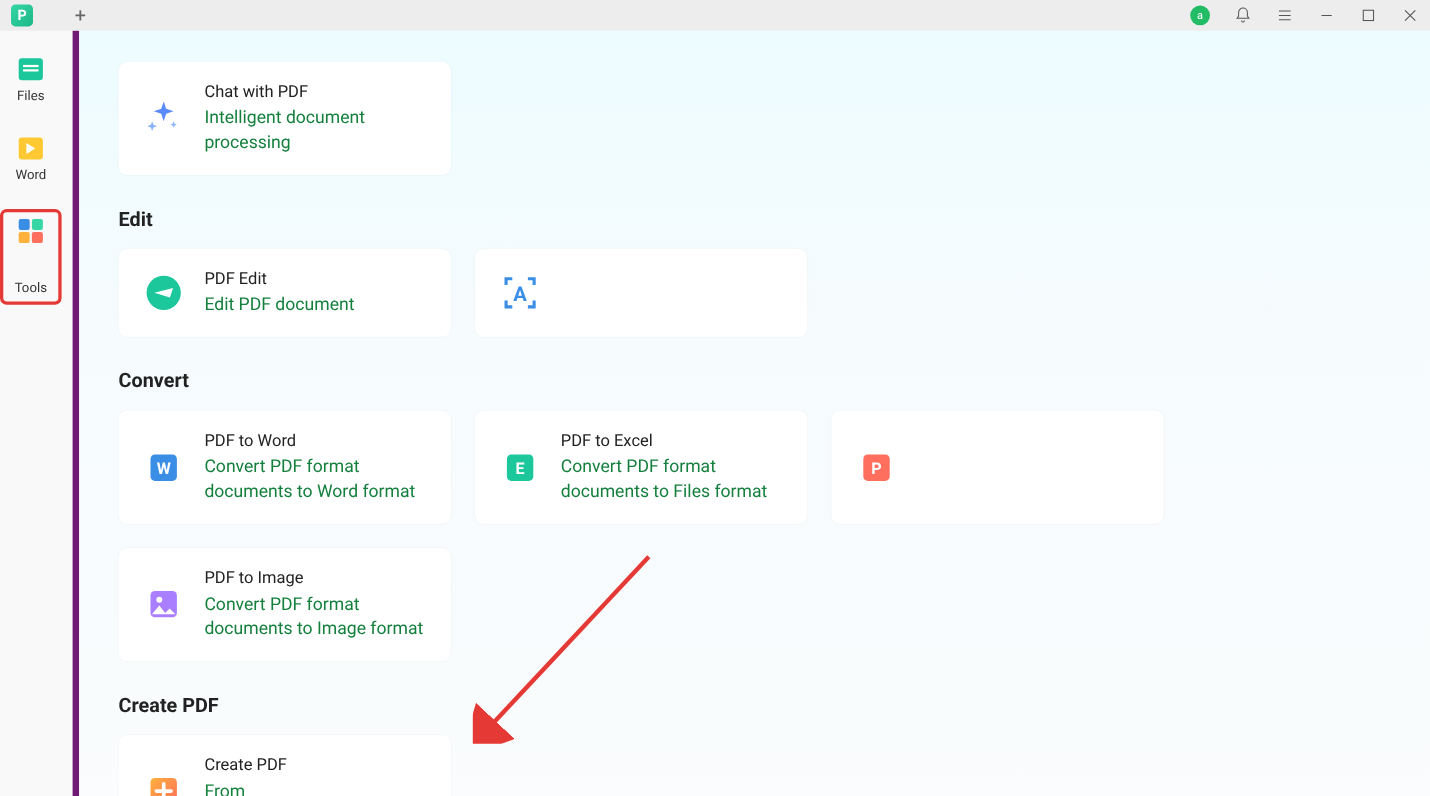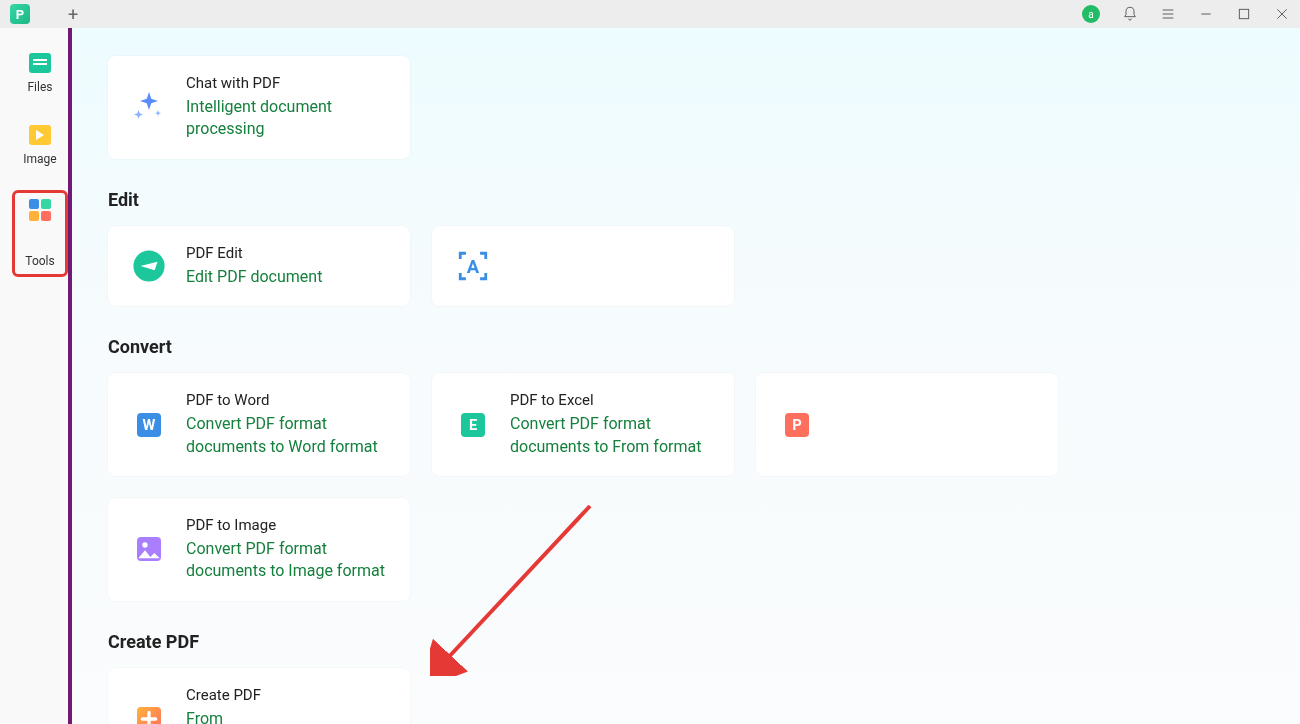--- a/index.html
+++ b/index.html
@@ -12,21 +12,21 @@
 .tab-plus { width:18px; height:18px; display:flex; align-items:center; justify-content:center; color:#666; font-size:18px; margin-left:22px; }
 .titlebar-right { margin-left:auto; display:flex; align-items:center; gap:22px; }
 .avatar-badge { width:18px; height:18px; border-radius:50%; background:#22bb66; color:#fff; font-size:10px; display:flex; align-items:center; justify-content:center; }
 .tb-icon { width:16px; height:16px; color:#555; display:flex; align-items:center; justify-content:center; }
 .tb-icon svg { width:16px; height:16px; stroke:#555; fill:none; stroke-width:1.4; }
 
 
 .main { flex:1; display:flex; min-height:0; }
 
 
-.sidebar { width:72px; background:#f9f9f9; border-right:4px solid #701a75; display:flex; flex-direction:column; align-items:flex-end; padding-top:18px; gap:18px; }
+.sidebar { width:72px; background:#f9f9f9; border-right:6px solid #701a75; display:flex; flex-direction:column; align-items:flex-start; padding-top:18px; gap:18px; }
 .side-item { display:flex; flex-direction:column; align-items:center; gap:6px; width:56px; padding:6px 0; border-radius:6px; }
 .side-item.highlight { border:3px solid #e53935;gap:33px; }
 .side-icon { width:22px; height:22px; display:flex; align-items:center; justify-content:center; }
 .side-label { font-size:12px; color:#333; }
 .icon-files { background:#1cc79b; border-radius:3px; width:22px; height:20px; position:relative; }
 .icon-files::after { content:""; position:absolute; left:4px; right:4px; top:6px; height:2px; background:#fff; box-shadow:0 4px 0 #fff; }
 .icon-open { background:#ffc933; border-radius:3px; width:22px; height:20px; position:relative; }
 .icon-open::after { content:""; position:absolute; left:7px; top:5px; width:0; height:0; border-left:8px solid #fff; border-top:5px solid transparent; border-bottom:5px solid transparent; }
 .icon-tools { display:grid; grid-template-columns:1fr 1fr; grid-template-rows:1fr 1fr; gap:2px; width:22px; height:22px; }
 .icon-tools span:nth-child(1){background:#3a8ee6;border-radius:2px;} .icon-tools span:nth-child(2){background:#36d6a5;border-radius:2px;} .icon-tools span:nth-child(3){background:#ffb13b;border-radius:2px;} .icon-tools span:nth-child(4){background:#ff6f5e;border-radius:2px;}
@@ -96,21 +96,21 @@
     <div class="side-item">
       <div class="side-icon">
           <div class="icon-files"></div>
         </div>
       <div class="side-label">Files</div>
     </div>
     <div class="side-item">
       <div class="side-icon">
           <div class="icon-open"></div>
         </div>
-      <div class="side-label">Image</div>
+      <div class="side-label">Word</div>
     </div>
     <div class="side-item highlight">
       <div class="side-icon">
           <div class="icon-tools">
             <span></span>
             <span></span>
             <span></span>
             <span></span>
           </div>
         </div>
@@ -174,21 +174,21 @@
       </div>
       <div class="card">
         <div class="card-icon">
           <svg width="32" height="32" viewBox="0 0 24 24">
               <rect x="3" y="3" width="18" height="18" rx="3" fill="#1cc79b"></rect>
               <text x="12" y="16" text-anchor="middle" font-size="11" font-weight="700" fill="#fff">E</text>
             </svg>
         </div>
         <div class="card-body">
           <div class="card-title">PDF to Excel</div>
-          <div class="card-desc">Convert PDF format documents to From format</div>
+          <div class="card-desc">Convert PDF format documents to Files format</div>
         </div>
       </div>
       <div class="card">
         <div class="card-icon">
           <svg width="32" height="32" viewBox="0 0 24 24">
               <rect x="3" y="3" width="18" height="18" rx="3" fill="#ff6f5e"></rect>
               <text x="12" y="16" text-anchor="middle" font-size="11" font-weight="700" fill="#fff">P</text>
             </svg>
         </div>
       </div>

